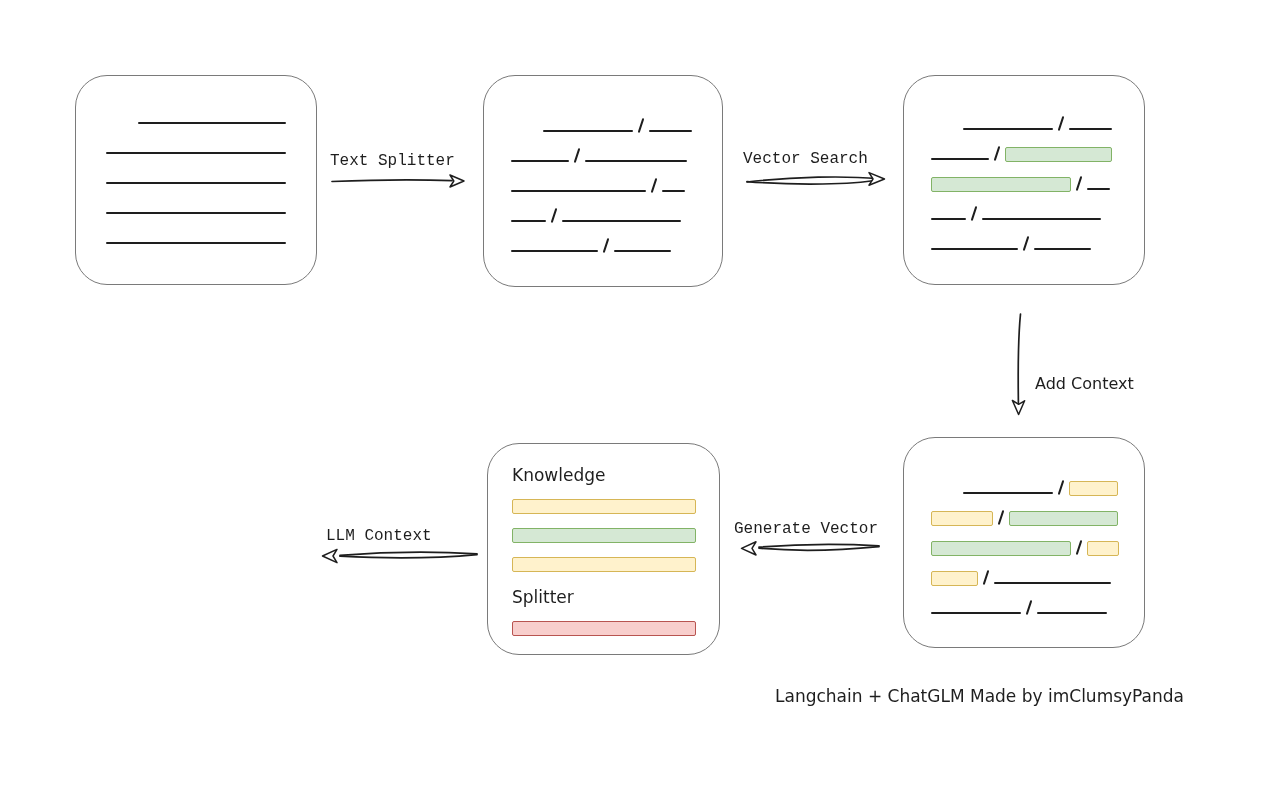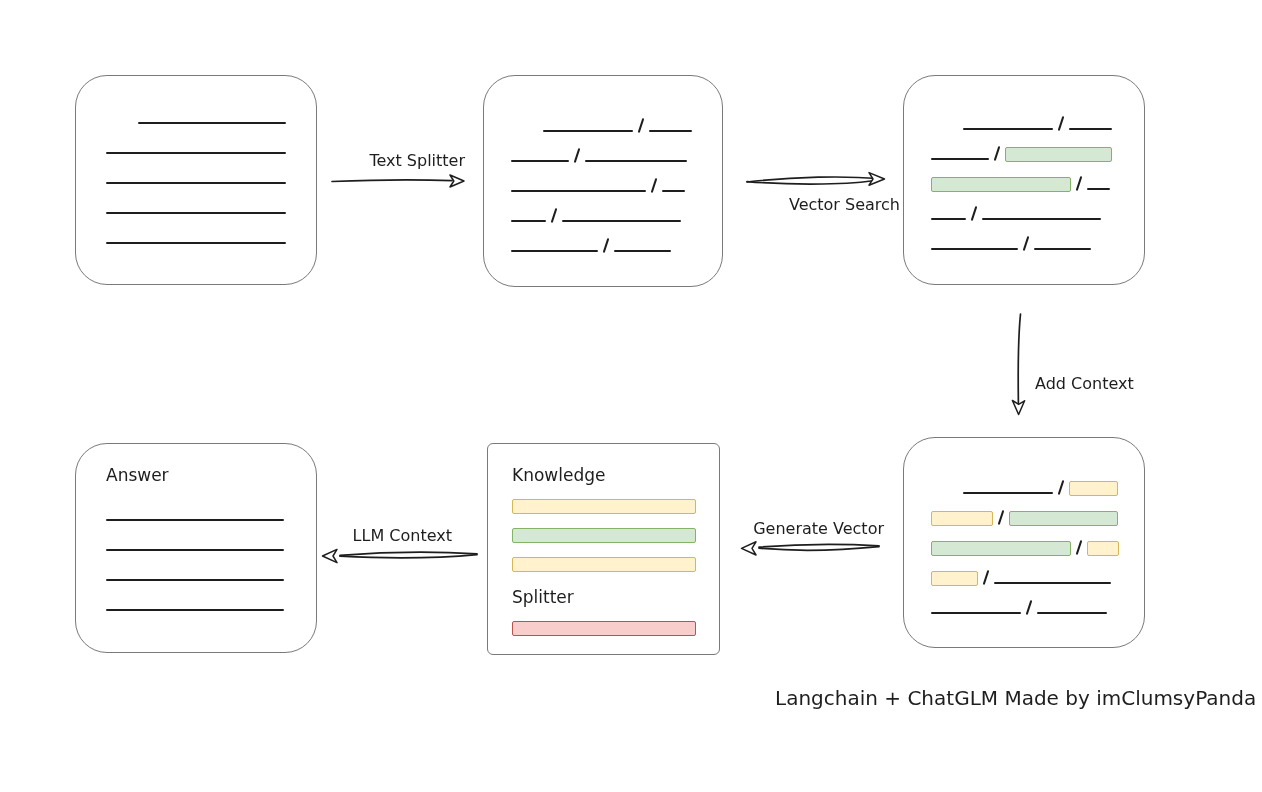--- a/index.html
+++ b/index.html
@@ -19,22 +19,22 @@
   .seg-slash{
     width:2px;height:15px;background:var(--ink);border-radius:1px;
     transform:rotate(18deg);margin:0 7px 1px 7px;flex:none;
   }
   .seg-bar{height:13px;border:1.5px solid;border-radius:2px;flex:none;}
   .bar-green{background:var(--green-fill);border-color:var(--green-border);}
   .bar-yellow{background:var(--yellow-fill);border-color:var(--yellow-border);}
   .bar-red{background:var(--red-fill);border-color:var(--red-border);}
   .heading{font-size:17px;line-height:19px;white-space:nowrap;}
   .label{position:absolute;font-size:16px;line-height:20px;white-space:nowrap;}
-  .centered{text-align:right;}
-  .footer{position:absolute;font-size:20px;white-space:nowrap;text-align:center;}
+  .centered{text-align:left;font-family:Liberation Mono, monospace;}
+  .footer{position:absolute;font-size:17px;white-space:nowrap;text-align:center;}
   .arrow-overlay{position:absolute;left:0;top:0;pointer-events:none;}
   .arrow-path{stroke:var(--ink);fill:none;stroke-width:1.7;stroke-linecap:round;stroke-linejoin:round;}
   .arrow-head{stroke:var(--ink);fill:#ffffff;stroke-width:1.5;stroke-linejoin:round;}
   
   .prompt-content{padding:22px 24px 0 24px;}
   .prompt-content .heading.q{margin-top:16px;}
   
   .answer-content{padding:22px 30px 0 30px;}
   .answer-content .heading{margin-bottom:8px;}
 </style>
@@ -146,21 +146,21 @@
           <div class="seg-line" style="width: 117px;"></div>
         </div>
         <div class="seg-row">
           <div class="seg-line" style="width: 90px;"></div>
           <div class="seg-slash"></div>
           <div class="seg-line" style="width: 70px;"></div>
         </div>
       </div>
   </div>
 
-  <div class="dbox" style="left:487px;top:443px;width:233px;height:212px;border-radius:6px;">
+  <div class="dbox" style="left:487px;top:443px;width:233px;height:212px;">
     <div class="box-content prompt-content">
       <div class="heading">Knowledge</div>
       <div class="bar-rows">
           <div class="seg-row">
             <div class="seg-bar bar-yellow" style="width: 182px;"></div>
           </div>
           <div class="seg-row">
             <div class="seg-bar bar-green" style="width: 182px;"></div>
           </div>
           <div class="seg-row">
@@ -169,39 +169,20 @@
         </div>
       <div class="heading q">Splitter</div>
       <div class="bar-rows">
           <div class="seg-row">
             <div class="seg-bar bar-red" style="width: 182px;"></div>
           </div>
         </div>
     </div>
   </div>
 
-  <div class="dbox" style="left:75px;top:443px;width:242px;height:210px;">
-    <div class="box-content answer-content">
-      <div class="heading">Answer</div>
-      <div>
-          <div class="seg-row">
-            <div class="seg-line" style="width: 178px;"></div>
-          </div>
-          <div class="seg-row">
-            <div class="seg-line" style="width: 178px;"></div>
-          </div>
-          <div class="seg-row">
-            <div class="seg-line" style="width: 178px;"></div>
-          </div>
-          <div class="seg-row">
-            <div class="seg-line" style="width: 178px;"></div>
-          </div>
-        </div>
-    </div>
-  </div>
 
   <svg class="arrow-overlay" width="1262" height="792" viewBox="0 0 1262 792">
     <g>
       <path class="arrow-path" d="M332,181.5 C370,180 420,179.5 452,180.7"></path>
       <path class="arrow-head" d="M450,175 L464,181 L450,187 L453.8,181 Z"></path>
     </g>
     <g>
       <path class="arrow-path" d="M747,182 C795,176.5 845,175.8 878,178.6"></path>
       <path class="arrow-path" d="M747,181.6 C800,185.8 852,184.4 878,180"></path>
       <path class="arrow-head" d="M869,172.6 L884.5,179 L869,185.2 L873,179 Z"></path>
@@ -216,20 +197,20 @@
       <path class="arrow-head" d="M756,541.8 L741.5,548.4 L756,555 L752,548.4 Z"></path>
     </g>
     <g>
       <path class="arrow-path" d="M477,553.8 C432,551.2 388,551.6 340,555.4"></path>
       <path class="arrow-path" d="M477,554.6 C428,559.2 382,558.4 340,556.2"></path>
       <path class="arrow-head" d="M337,549.4 L322.5,556 L337,562.6 L333,556 Z"></path>
     </g>
   </svg>
 
   <div class="label centered" style="left:330px;top:151px;width:135px;">Text Splitter</div>
-  <div class="label centered" style="left:760px;top:149px;width:140px;margin-top:46px;">Vector Search</div>
+  <div class="label centered" style="left:743px;top:149px;width:140px;">Vector Search</div>
   <div class="label" style="left:1035px;top:374px;">Add Context</div>
   <div class="label centered" style="left:734px;top:519px;width:150px;">Generate Vector</div>
   <div class="label centered" style="left:326px;top:526px;width:126px;">LLM Context</div>
 
   <div class="footer" style="left:775px;top:686px;width:400px;">Langchain + ChatGLM Made by imClumsyPanda</div>
 
 </div>
 
 </body></html>

